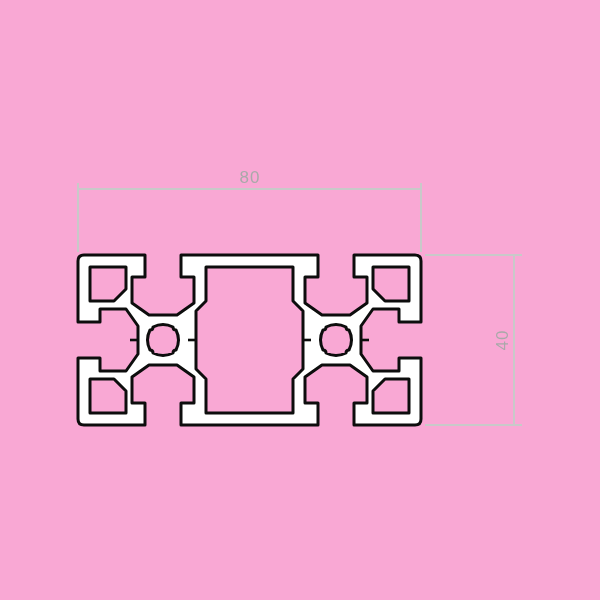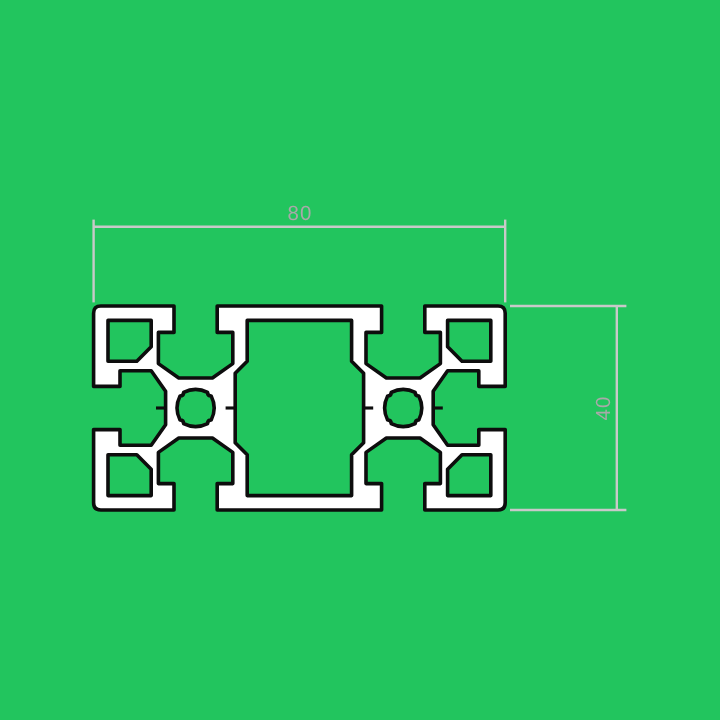--- a/index.html
+++ b/index.html
@@ -8,21 +8,21 @@
     width: 600px;
     height: 600px;
     background: #ffffff;
     overflow: hidden;
     font-family: "Liberation Sans", sans-serif;
   }
   .canvas-wrap {
     position: relative;
     width: 600px;
     height: 600px;
-    background: #22c55e;
+    background: #f9a8d4;
   }
   svg { display: block; }
   .dim-lines line {
     stroke-width: 2;
     stroke-linecap: butt;
   }
   .dim-label {
     font-family: "Liberation Sans", sans-serif;
     font-size: 17px;
     letter-spacing: 1px;

